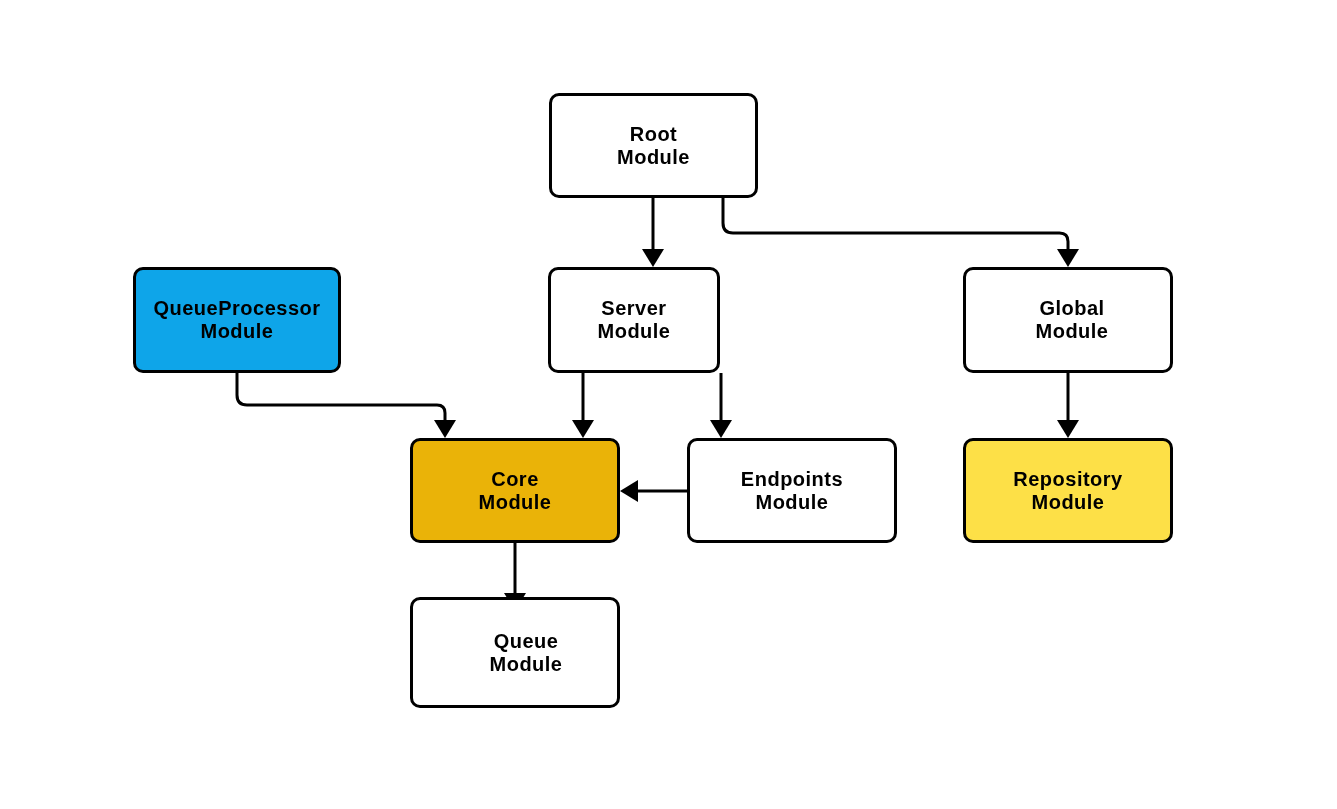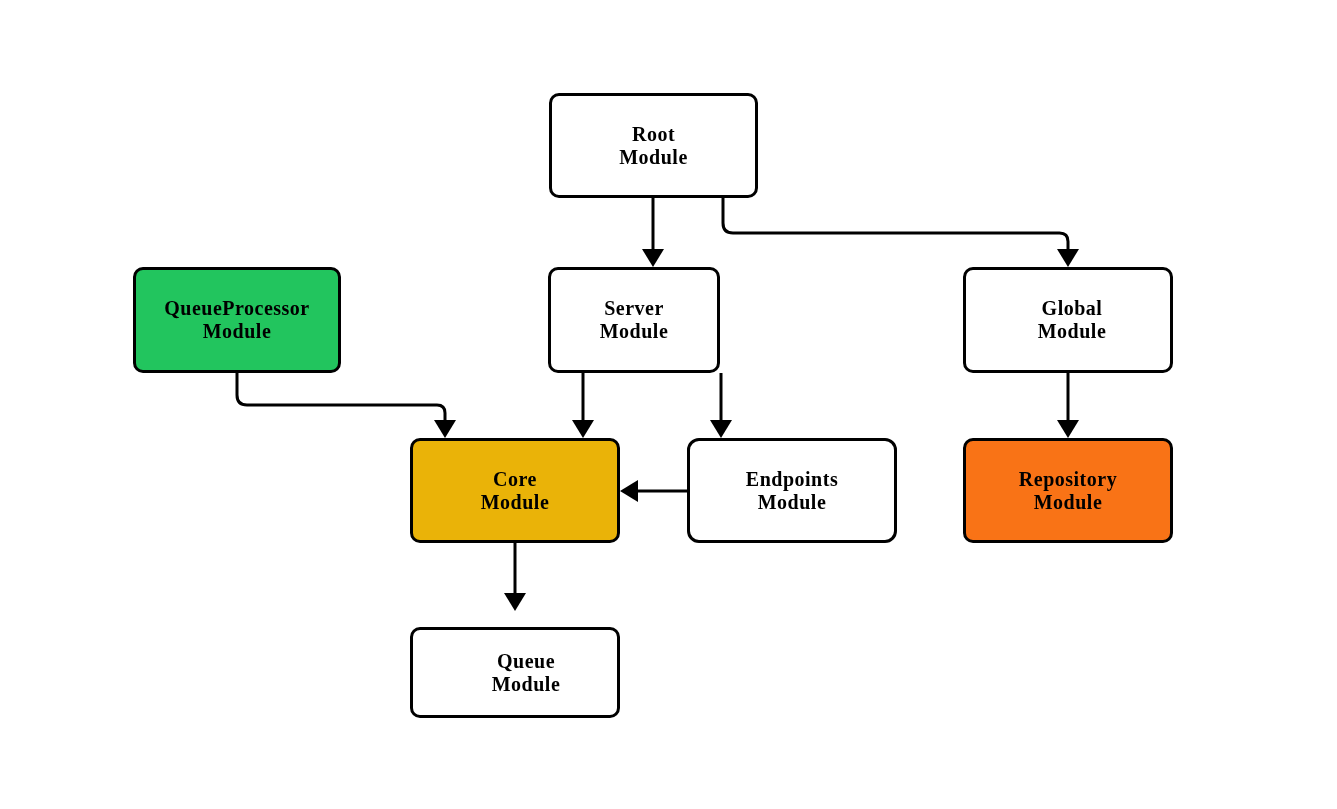--- a/index.html
+++ b/index.html
@@ -7,21 +7,21 @@
     padding: 0;
   }
   body {
     background: #ffffff;
   }
   .canvas {
     position: relative;
     width: 1337px;
     height: 809px;
     overflow: hidden;
-    font-family: Liberation Serif, serif;
+    font-family: Liberation Sans, sans-serif;
   }
   .edge-layer {
     position: absolute;
     left: 0;
     top: 0;
     width: 100%;
     height: 100%;
   }
   .node {
     position: absolute;
@@ -71,33 +71,33 @@
 Module</span>
   </div>
   <div class="node" style="left: 548px; top: 267px; width: 172px; height: 106px; background: rgb(255, 255, 255); border-color: rgb(0, 0, 0);">
     <span class="node-label">Server
 Module</span>
   </div>
   <div class="node" style="left: 963px; top: 267px; width: 210px; height: 106px; background: rgb(255, 255, 255); border-color: rgb(0, 0, 0); padding-left: 8px;">
     <span class="node-label">Global
 Module</span>
   </div>
-  <div class="node" style="left: 133px; top: 267px; width: 208px; height: 106px; background: #22c55e; border-color: rgb(0, 0, 0);">
+  <div class="node" style="left: 133px; top: 267px; width: 208px; height: 106px; background: #0ea5e9; border-color: rgb(0, 0, 0);">
     <span class="node-label">QueueProcessor
 Module</span>
   </div>
   <div class="node" style="left: 410px; top: 438px; width: 210px; height: 105px; background: #eab308; border-color: rgb(0, 0, 0);">
     <span class="node-label">Core
 Module</span>
   </div>
-  <div class="node" style="left: 687px; top: 438px; width: 210px; height: 105px; background: rgb(255, 255, 255); border-color: rgb(0, 0, 0); border-radius: 12px;">
+  <div class="node" style="left: 687px; top: 438px; width: 210px; height: 105px; background: rgb(255, 255, 255); border-color: rgb(0, 0, 0);">
     <span class="node-label">Endpoints
 Module</span>
   </div>
-  <div class="node" style="left: 963px; top: 438px; width: 210px; height: 105px; background: #f97316; border-color: rgb(0, 0, 0);">
+  <div class="node" style="left: 963px; top: 438px; width: 210px; height: 105px; background: #fde047; border-color: rgb(0, 0, 0);">
     <span class="node-label">Repository
 Module</span>
   </div>
-  <div class="node" style="left: 410px; top: 627px; width: 210px; height: 91px; background: rgb(255, 255, 255); border-color: rgb(0, 0, 0); padding-left: 22px;">
+  <div class="node" style="left: 410px; top: 597px; width: 210px; height: 111px; background: rgb(255, 255, 255); border-color: rgb(0, 0, 0); padding-left: 22px;">
     <span class="node-label">Queue
 Module</span>
   </div>
 </div>
 
 </body></html>

